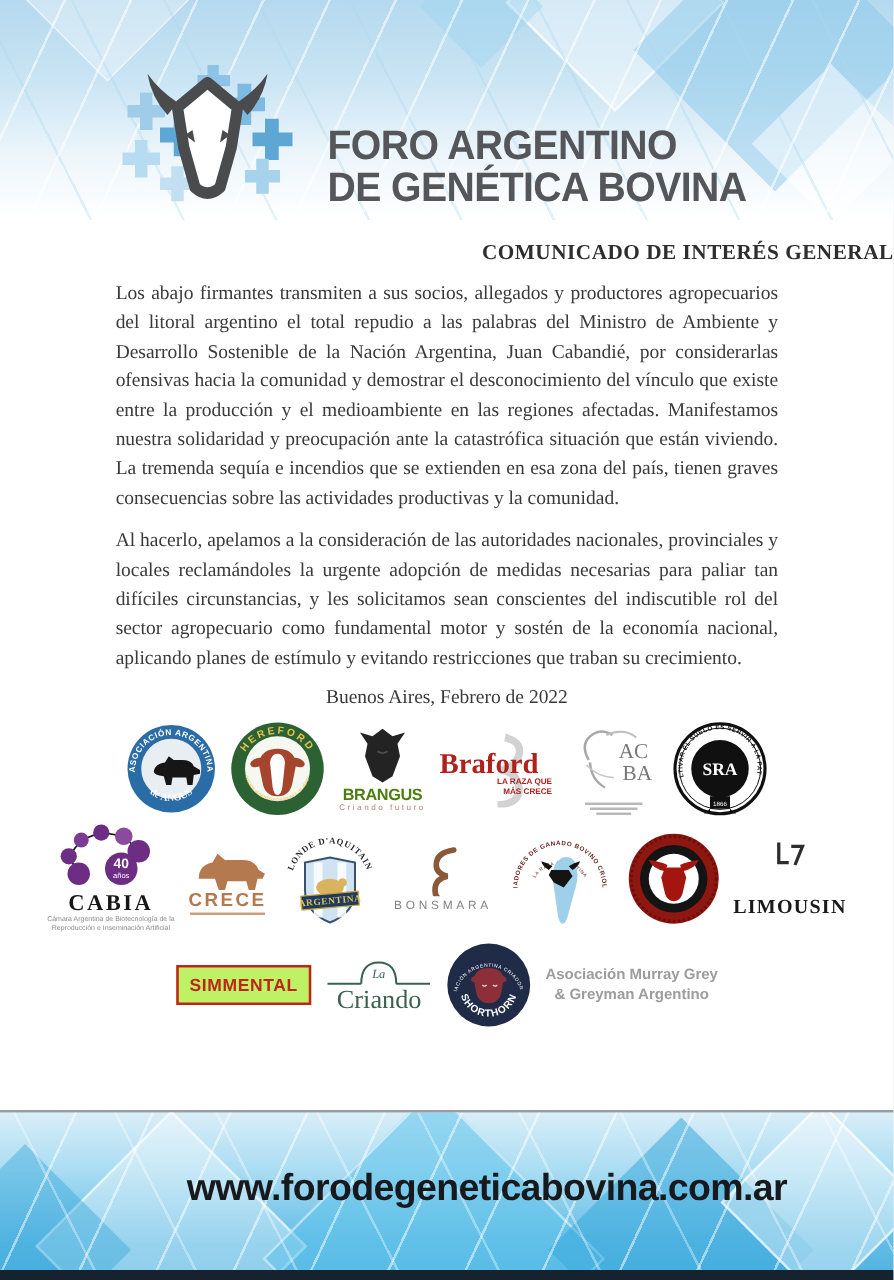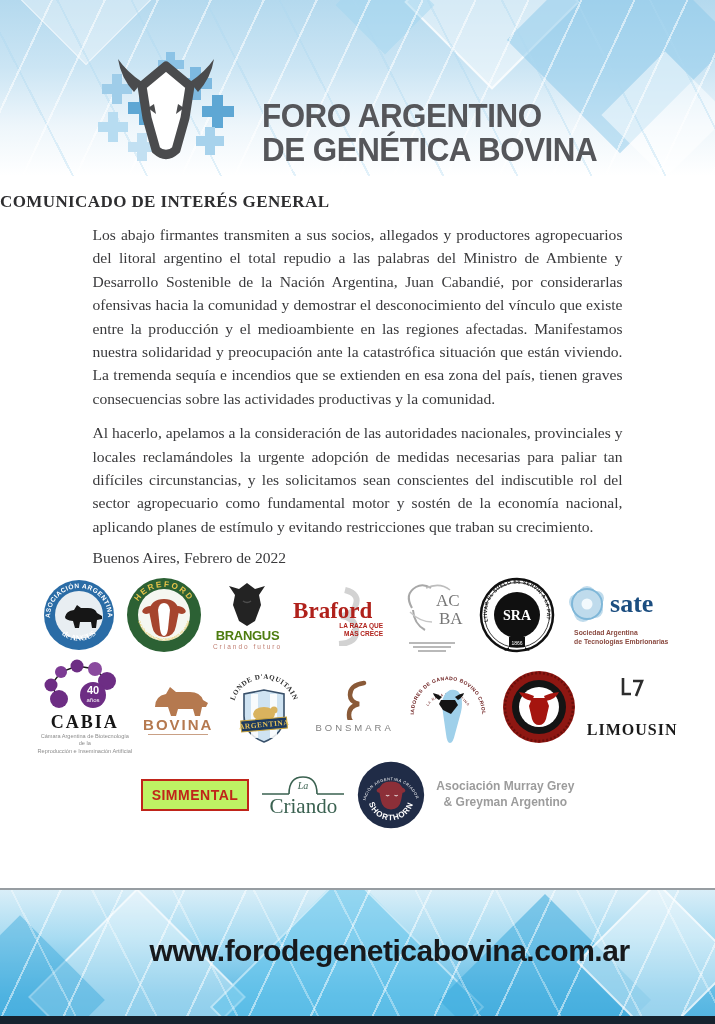--- a/index.html
+++ b/index.html
@@ -15,24 +15,24 @@
   .header-band .d4{width:70px;height:70px;left:350px;top:-30px;background:rgba(160,212,240,.45);}
   .header-band .d5{width:110px;height:110px;left:30px;top:-70px;background:rgba(255,255,255,.35);border:1px solid rgba(255,255,255,.6);}
   .header-band .streaks{position:absolute;inset:0;background:
      repeating-linear-gradient(115deg,rgba(255,255,255,0) 0 46px,rgba(255,255,255,.55) 46px 48px),
      repeating-linear-gradient(63deg,rgba(255,255,255,0) 0 64px,rgba(173,216,240,.35) 64px 66px);}
   .brand{position:absolute;left:84px;top:50px;display:flex;align-items:flex-end;}
   .brand-title{margin-left:14px;font-family:"Liberation Sans",sans-serif;font-weight:bold;
      font-size:33px;line-height:1.05;color:#55565a;letter-spacing:-.5px;transform:scaleX(.95);transform-origin:left center;white-space:nowrap;}
   
   .main{position:absolute;top:176px;left:0;width:715px;height:712px;overflow:hidden;}
-  .doc-title{margin:16px auto 0;text-align:left;font-weight:bold;font-size:17px;letter-spacing:.4px;color:#2e2e30;}
+  .doc-title{margin:16px auto 0;text-align:right;font-weight:bold;font-size:17px;letter-spacing:.4px;color:#2e2e30;}
   .doc-body{width:530px;margin:0 auto;}
   .doc-body p{margin:11px 0 0;font-size:15.6px;line-height:1.5;text-align:justify;text-justify:inter-word;}
-  .dateline{margin-top:11px;text-align:left;font-size:15.6px;}
+  .dateline{margin-top:11px;text-align:center;font-size:15.6px;}
   
   .logos{width:640px;margin:10px auto 0;}
   .lrow{display:flex;align-items:center;justify-content:center;gap:11px;margin-top:6px;}
   .logo{display:flex;flex-direction:column;align-items:center;justify-content:center;text-align:center;}
   .brangus-name{font-family:"Liberation Sans",sans-serif;font-weight:bold;font-size:13px;color:#4d7c0f;letter-spacing:-.3px;margin-top:1px;}
   .brangus-tag{font-family:"Liberation Sans",sans-serif;font-size:6.5px;color:#c07f72;letter-spacing:2px;}
   .braford{position:relative;width:92px;height:62px;}
   .braford-name{position:absolute;left:0;top:14px;font-weight:bold;font-size:23px;color:#b0211b;z-index:2;}
   .braford-tag{position:absolute;right:2px;top:38px;font-family:"Liberation Sans",sans-serif;font-weight:bold;font-size:6.5px;color:#b0211b;text-align:right;line-height:1.25;z-index:2;}
   .gbar{background:#b9b9b9;height:2px;margin-top:2px;}
@@ -214,38 +214,20 @@
             <circle cx="38" cy="38" r="32.5" fill="none" stroke="#101010" stroke-width=".8"></circle>
             <circle cx="38" cy="38" r="23" fill="#101010"></circle>
             <text x="38" y="43" text-anchor="middle" font-family="Liberation Serif,serif" font-weight="bold" font-size="14" fill="#ffffff">SRA</text>
             <text font-family="Liberation Sans,sans-serif" font-size="5" font-weight="bold" fill="#101010" letter-spacing=".4"><textPath href="#sraArc" startOffset="50%" text-anchor="middle">CULTIVAR EL SUELO ES SERVIR A LA PATRIA</textPath></text>
             <rect x="30" y="60" width="16" height="10" fill="#101010"></rect>
             <path d="M30 70 l-5 4 5 -1 z M46 70 l5 4 -5 -1 z" fill="#101010"></path>
             <text x="38" y="67.5" text-anchor="middle" font-family="Liberation Sans,sans-serif" font-size="5" fill="#ffffff">1866</text>
           </svg>
         </div>
 
-        <div class="logo sate">
-          <svg width="42" height="44" viewBox="0 0 42 44" style="position:absolute;left:0;top:4">
-            <g fill="#b9d8ea" opacity=".9">
-              <circle cx="21" cy="12" r="9"></circle>
-                <circle cx="11" cy="19" r="8"></circle>
-                <circle cx="17" cy="30" r="9"></circle>
-              <circle cx="29" cy="27" r="8"></circle>
-                <circle cx="31" cy="15" r="7"></circle>
-            </g>
-            <circle cx="21" cy="21" r="15" fill="none" stroke="#7fb7d8" stroke-width="2"></circle>
-            <circle cx="21" cy="21" r="5.5" fill="#f2f9fd"></circle>
-          </svg>
-          <div class="sate-name">sate</div>
-          <div class="sate-sub">
-            <div>Sociedad Argentina</div>
-            <div>de Tecnologías Embrionarias</div>
-          </div>
-        </div>
       </div>
 
       <div class="lrow">
         <div class="logo">
           <svg width="92" height="54" viewBox="0 0 92 54">
             <path d="M20 40 L12 26 L22 13 L38 7 L56 10 L68 22 L56 33" stroke="#1a1a1a" stroke-width="1.4" fill="none"></path>
             <circle cx="20" cy="40" r="9" fill="#6d2d84"></circle>
             <circle cx="12" cy="26" r="6.5" fill="#6d2d84"></circle>
             <circle cx="22" cy="13" r="6" fill="#7c3b94"></circle>
             <circle cx="38" cy="7" r="6.5" fill="#6d2d84"></circle>
@@ -259,21 +241,21 @@
           <div class="cabia-sub">
             <div>Cámara Argentina de Biotecnología de la</div>
             <div>Reproducción e Inseminación Artificial</div>
           </div>
         </div>
 
         <div class="logo">
           <svg width="62" height="38" viewBox="0 0 62 38">
             <path d="M8 28 q0 -11 11 -13 l4 -7 6 5 h14 q10 0 13 8 l5 3 -2 4 h-4 l-2 9 h-5 l-2 -7 h-15 l-2 7 h-5 l-3 -9 q-9 0 -13 0 z" fill="#b5794f"></path>
           </svg>
-          <div class="sanga-name">BOVINA</div>
+          <div class="sanga-name">CRECE</div>
           <div class="gbar" style="width:60px;background:#c9a085;height:1.5px"></div>
         </div>
 
         <div class="logo">
           <svg width="80" height="86" viewBox="0 0 80 86">
             <defs>
                 <path id="blondeArc" d="M10,38 A31,31 0 0 1 70,38"></path>
               </defs>
             <text font-family="Liberation Serif,serif" font-size="7" font-weight="bold" fill="#2c2c2c" letter-spacing=".6"><textPath href="#blondeArc" startOffset="50%" text-anchor="middle">BLONDE  D'AQUITAINE</textPath></text>
             <path d="M40 26 L20 30 V52 Q20 70 40 78 Q60 70 60 52 V30 Z" fill="#cfe3f2" stroke="#39516b" stroke-width="1.6"></path>

